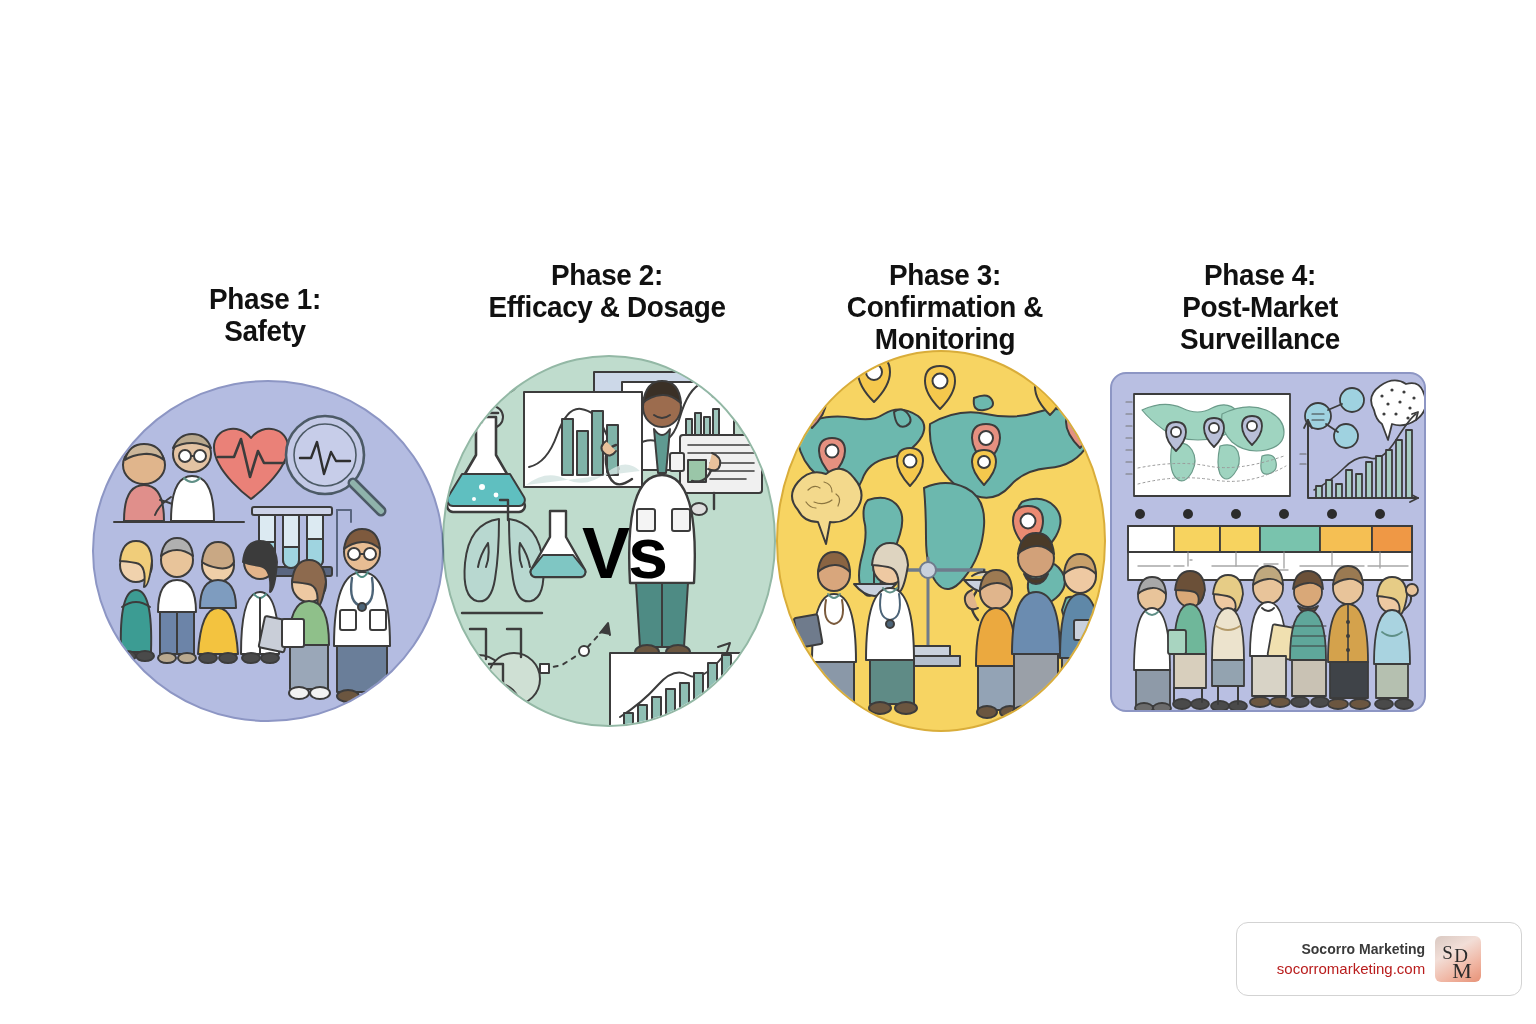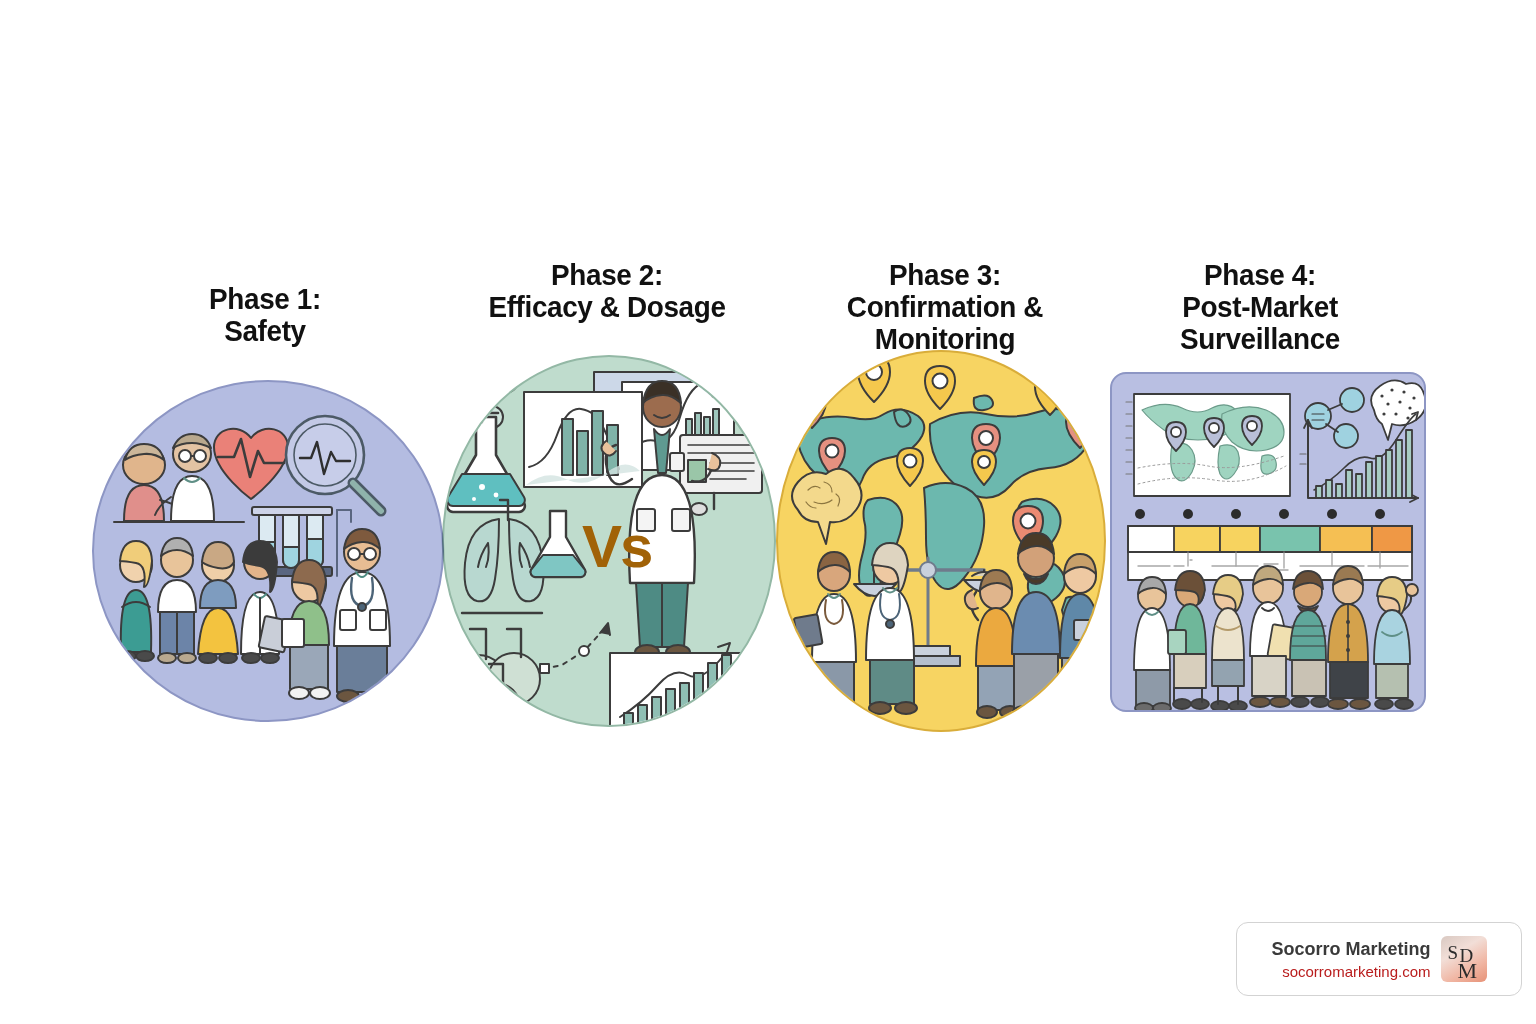--- a/index.html
+++ b/index.html
@@ -41,34 +41,34 @@
   #p4 { left: 1110px; top: 372px; width: 316px; height: 340px;
         background:#b9bfe2; border-radius:16px; border:2px solid #8d96c4;
         mix-blend-mode: multiply; }
 
   .art { position:absolute; inset:0; overflow:hidden; }
   #p1 .art, #p2 .art, #p3 .art { border-radius:50%; }
   #p4 .art { border-radius:16px; }
 
   .vs {
     position:absolute; left:582px; top:512px;
-    font-size: 60px; font-weight: 800; color:#a16207;
+    font-size: 72px; font-weight: 800; color:#000000;
     letter-spacing:-2px; z-index: 40;
     font-family:"Liberation Sans", sans-serif;
   }
 
   
   #watermark {
     position:absolute; left:1236px; top:922px; width:286px; height:74px;
     border:1.5px solid #d3d3d3; border-radius:12px; background:#fff;
     display:flex; align-items:center; justify-content:center; gap:10px;
     padding: 0 12px;
   }
   #wm-text { text-align:right; }
-  #wm-name { font-size:18px; font-weight:700; color:#3a3a3a; }
+  #wm-name { font-size:14px; font-weight:700; color:#3a3a3a; }
   #wm-url  { font-size:15px; color:#b91c1c; margin-top:3px; }
   #wm-logo { width:46px; height:46px; border-radius:6px; flex:0 0 auto;
     background: linear-gradient(150deg,#d9c9c2 0%,#f2ded7 35%,#f0b5a2 70%,#e79277 100%);
     position:relative; overflow:hidden; }
   #wm-logo .mono {
     position:absolute; inset:0;
     font-family:"Liberation Serif", serif; color:#2b2b2b;
     font-size:19px; letter-spacing:-1px;
   }
   #wm-logo .mono b { position:absolute; font-weight:400; }

